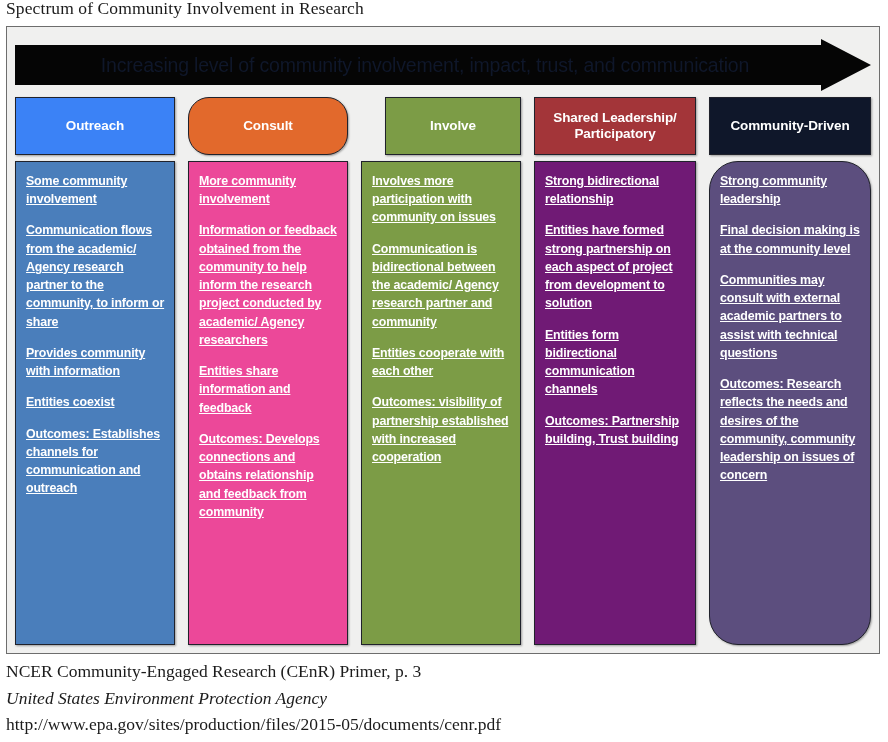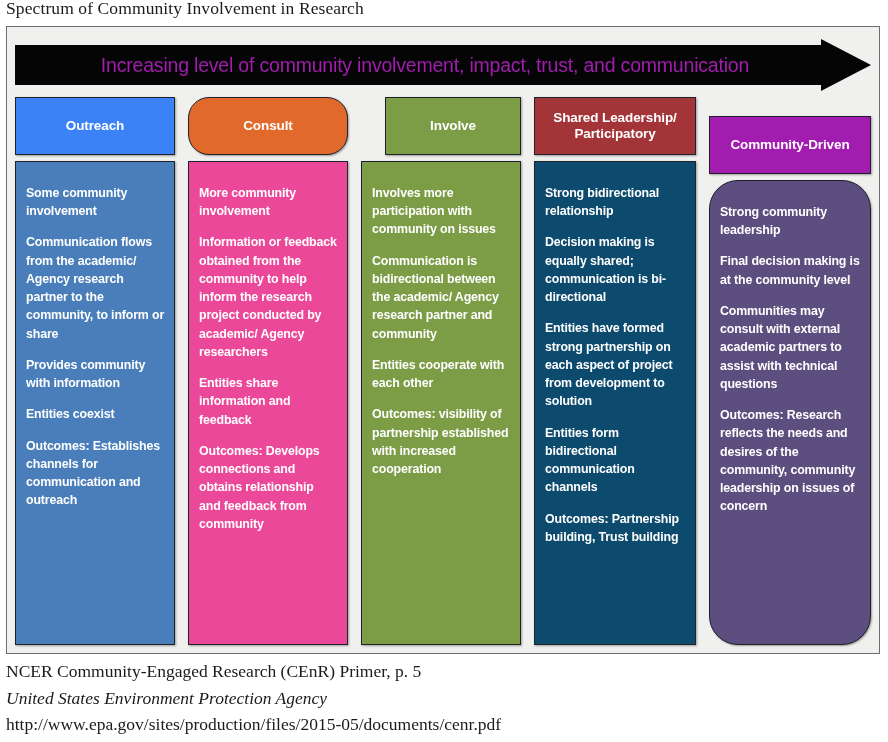--- a/index.html
+++ b/index.html
@@ -32,21 +32,21 @@
   
   .arrow-wrap{
     position:absolute;left:8px;top:12px;
     width:856px;height:52px;
   }
   .arrow-svg{display:block;width:856px;height:52px;}
   .arrow-label{
     position:absolute;left:0;top:0;width:820px;height:52px;
     display:flex;align-items:center;justify-content:center;
     font-family:"Liberation Sans",sans-serif;
-    font-size:19.5px;font-weight:400;color:#a21caf;
+    font-size:19.5px;font-weight:400;color:#0f172a;
     letter-spacing:-0.2px;
     white-space:nowrap;
     pointer-events:none;
   }
 
   
   .cols{
     position:absolute;left:8px;top:70px;
     width:856px;height:548px;
     display:flex;
@@ -78,21 +78,21 @@
     padding:10px 9px 8px 10px;
     font-family:"Liberation Sans",sans-serif;
     font-size:12.4px;
     line-height:1.47;
     color:#ffffff;
     font-weight:600;
     letter-spacing:-0.15px;
     box-shadow:1px 1px 2px rgba(0,0,0,0.35);
     overflow:hidden;
   }
-  .para{margin:12px 0 13px 0;}
+  .para{margin:0 0 13px 0;text-decoration:underline;}
   .para:last-child{margin-bottom:0;}
 
   
   .caption{
     position:absolute;left:6px;top:658px;
     width:870px;
   }
   .cap-line{
     font-family:"Liberation Serif",serif;
     font-size:17.5px;color:#1b1b1b;
@@ -145,41 +145,40 @@
         <div class="col-body" style="background: rgb(124, 156, 70);">
           <p class="para">Involves more participation with community on issues</p>
           <p class="para">Communication is bidirectional between the academic/ Agency research partner and community</p>
           <p class="para">Entities cooperate with each other</p>
           <p class="para">Outcomes: visibility of partnership established with increased cooperation</p>
         </div>
       </div>
 
       <div class="col wide">
         <div class="col-head" style="background: rgb(163, 53, 57);">Shared Leadership/ Participatory</div>
-        <div class="col-body" style="background: #0c4a6e;">
+        <div class="col-body" style="background: #701a75;">
           <p class="para">Strong bidirectional relationship</p>
-          <p class="para">Decision making is equally shared; communication is bi-directional</p>
           <p class="para">Entities have formed strong partnership on each aspect of project from development to solution</p>
           <p class="para">Entities form bidirectional communication channels</p>
           <p class="para">Outcomes: Partnership building, Trust building</p>
         </div>
       </div>
 
       <div class="col wide">
-        <div class="col-head" style="background: #a21caf; margin-top: 19px;">Community-Driven</div>
+        <div class="col-head" style="background: #0f172a;">Community-Driven</div>
         <div class="col-body" style="background: rgb(92, 78, 126); border-radius: 29px;">
           <p class="para">Strong community leadership</p>
           <p class="para">Final decision making is at the community level</p>
           <p class="para">Communities may consult with external academic partners to assist with technical questions</p>
           <p class="para">Outcomes: Research reflects the needs and desires of the community, community leadership on issues of concern</p>
         </div>
       </div>
 
     </div>
   </div>
 
   <div class="caption">
-    <div class="cap-line">NCER Community-Engaged Research (CEnR) Primer, p. 5</div>
+    <div class="cap-line">NCER Community-Engaged Research (CEnR) Primer, p. 3</div>
     <div class="cap-line italic">United States Environment Protection Agency</div>
     <div class="cap-line">http://www.epa.gov/sites/production/files/2015-05/documents/cenr.pdf</div>
   </div>
 
 </div>
 
 </body></html>

